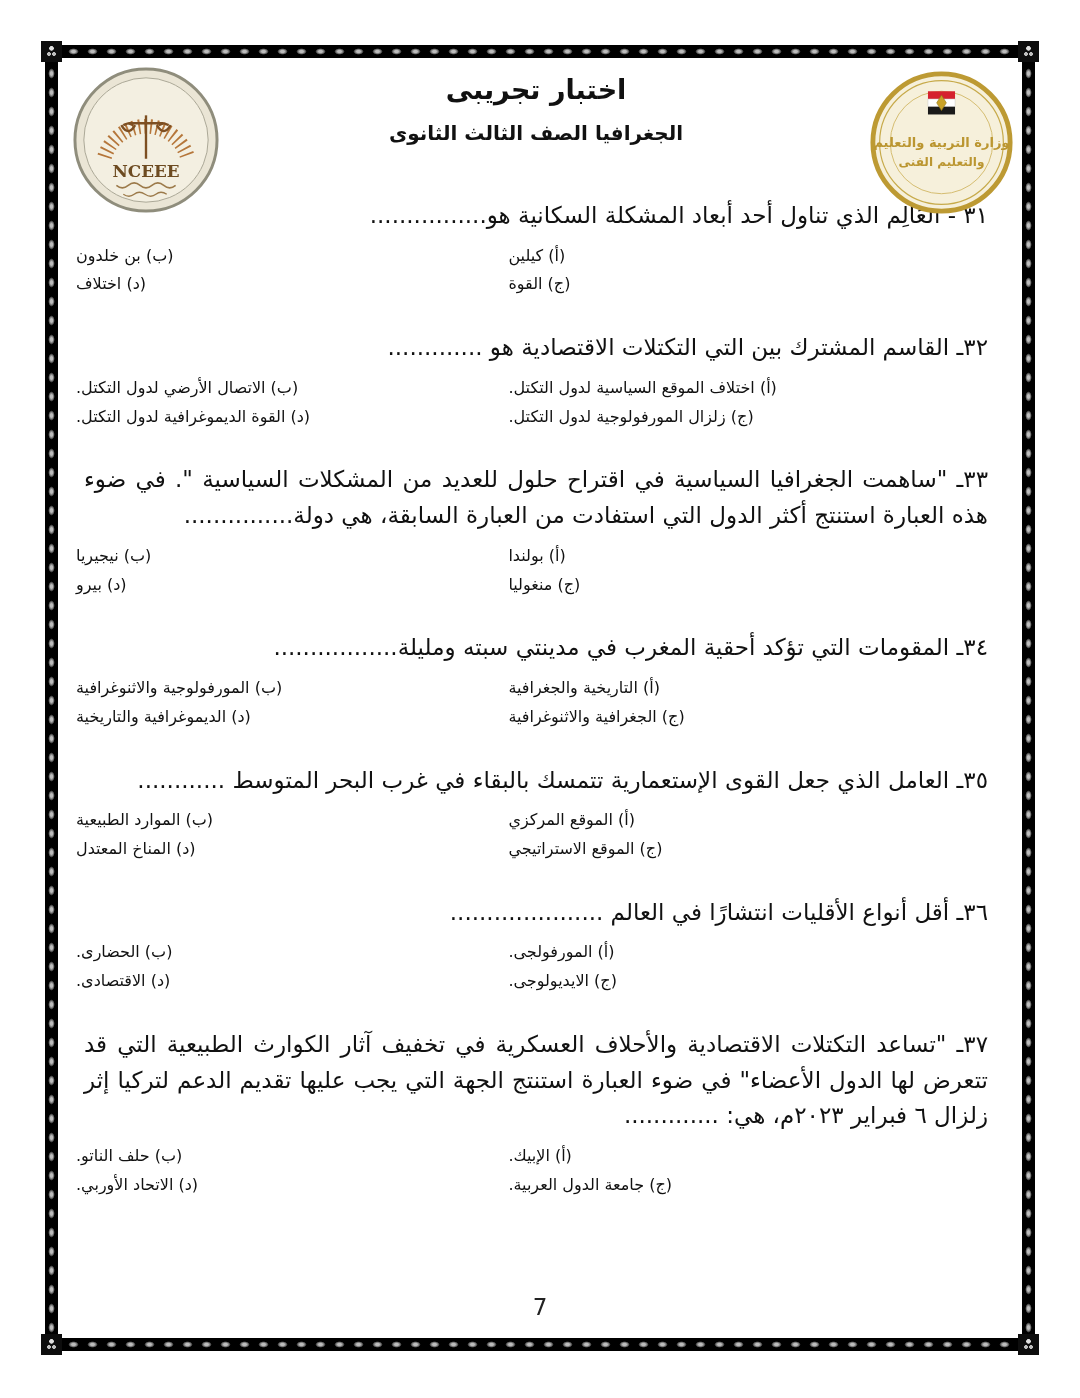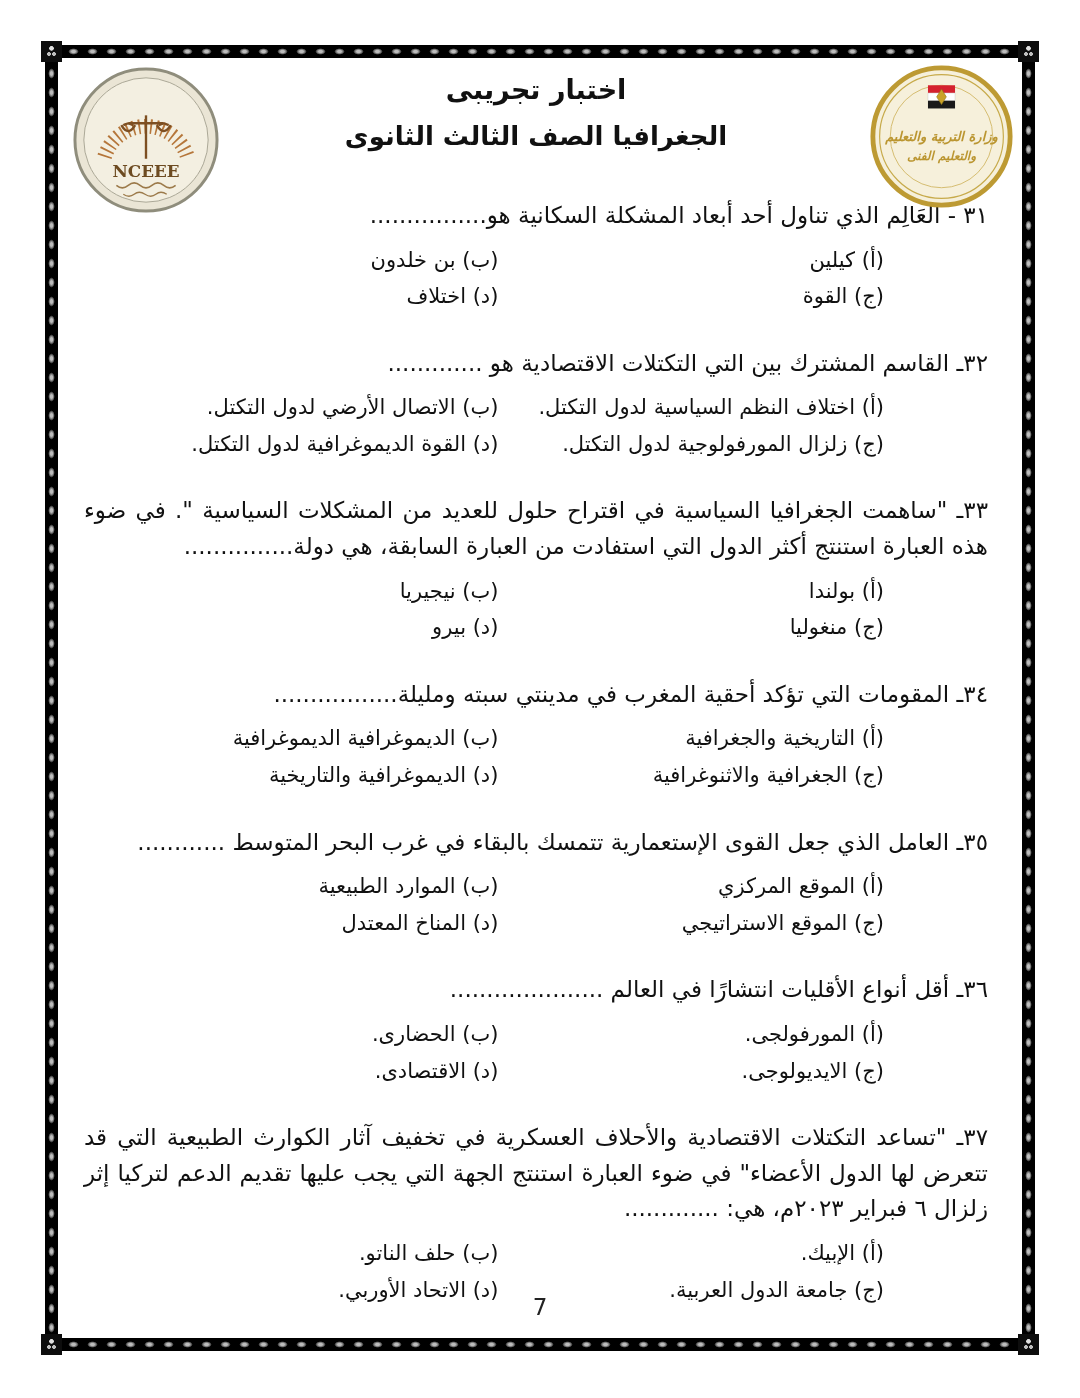--- a/index.html
+++ b/index.html
@@ -45,41 +45,41 @@
 
   
   .content {
     position: absolute;
     left: 58px; right: 58px; top: 58px; bottom: 60px;
     padding: 0 26px 0 18px;
   }
 
   .hdr { position: relative; height: 132px; }
   .logo-nceee   { position: absolute; left: -4px;  top: 8px; }
-  .logo-ministry{ position: absolute; right: -18px; top: 6px; font-style: italic; }
+  .logo-ministry{ position: absolute; right: -18px; top: 12px; }
   .titles { text-align: center; padding-top: 16px; }
   .title-1 {
     font-size: 27px; font-weight: bold; letter-spacing: 1px;
     margin-bottom: 16px;
   }
-  .title-2 { font-size: 26px; font-weight: bold; letter-spacing: 1px; }
+  .title-2 { font-size: 20px; font-weight: bold; letter-spacing: 1px; }
 
   .question { margin-bottom: 31px; }
   .q-text {
     margin: 8px;
     font-size: 23px; font-weight: normal;
     line-height: 1.55;
     text-align: justify; text-align-last: right;
   }
   .opts {
     display: grid;
     grid-template-columns: 53% 47%;
     margin-top: 5px;
   }
-  .opt { font-size: 21px; line-height: 1.55; padding: 2px 0; text-align: right; }
+  .opt { font-size: 16px; line-height: 1.55; padding: 2px 0; text-align: left; }
   .opts .opt:nth-child(odd)  { padding-right: 112px; }
   .opts .opt:nth-child(even) { padding-right: 10px; }
 
   .pagenum {
     position: absolute; bottom: 78px; left: 0; right: 0;
     text-align: center; font-size: 23px; color: #222;
   }
 </style>
 </head>
 <body>
@@ -152,42 +152,42 @@
         <div class="opt">(أ) كيلين</div>
         <div class="opt">(ب) بن خلدون</div>
         <div class="opt">(ج) القوة</div>
         <div class="opt">(د) اختلاف</div>
       </div>
     </section>
 
     <section class="question">
       <p class="q-text">٣٢ـ القاسم المشترك بين التي التكتلات الاقتصادية هو .............</p>
       <div class="opts">
-        <div class="opt">(أ) اختلاف النظم السياسية لدول التكتل.</div>
+        <div class="opt">(أ) اختلاف الموقع السياسية لدول التكتل.</div>
         <div class="opt">(ب) الاتصال الأرضي لدول التكتل.</div>
         <div class="opt">(ج) زلزال المورفولوجية لدول التكتل.</div>
         <div class="opt">(د) القوة الديموغرافية لدول التكتل.</div>
       </div>
     </section>
 
     <section class="question">
       <p class="q-text">٣٣ـ "ساهمت الجغرافيا السياسية في اقتراح حلول للعديد من المشكلات السياسية ".   في ضوء هذه العبارة استنتج أكثر الدول التي استفادت من العبارة السابقة، هي دولة...............</p>
       <div class="opts">
         <div class="opt">(أ) بولندا</div>
         <div class="opt">(ب) نيجيريا</div>
         <div class="opt">(ج) منغوليا</div>
         <div class="opt">(د) بيرو</div>
       </div>
     </section>
 
     <section class="question">
       <p class="q-text">٣٤ـ المقومات التي تؤكد أحقية المغرب في مدينتي سبته ومليلة.................</p>
       <div class="opts">
         <div class="opt">(أ)  التاريخية والجغرافية</div>
-        <div class="opt">(ب) الديموغرافية الديموغرافية</div>
+        <div class="opt">(ب) المورفولوجية والاثنوغرافية</div>
         <div class="opt">(ج) الجغرافية والاثنوغرافية</div>
         <div class="opt">(د) الديموغرافية والتاريخية</div>
       </div>
     </section>
 
     <section class="question">
       <p class="q-text">٣٥ـ العامل الذي جعل القوى الإستعمارية تتمسك بالبقاء في غرب البحر المتوسط ............</p>
       <div class="opts">
         <div class="opt">(أ) الموقع المركزي</div>
         <div class="opt">(ب) الموارد الطبيعية</div>

